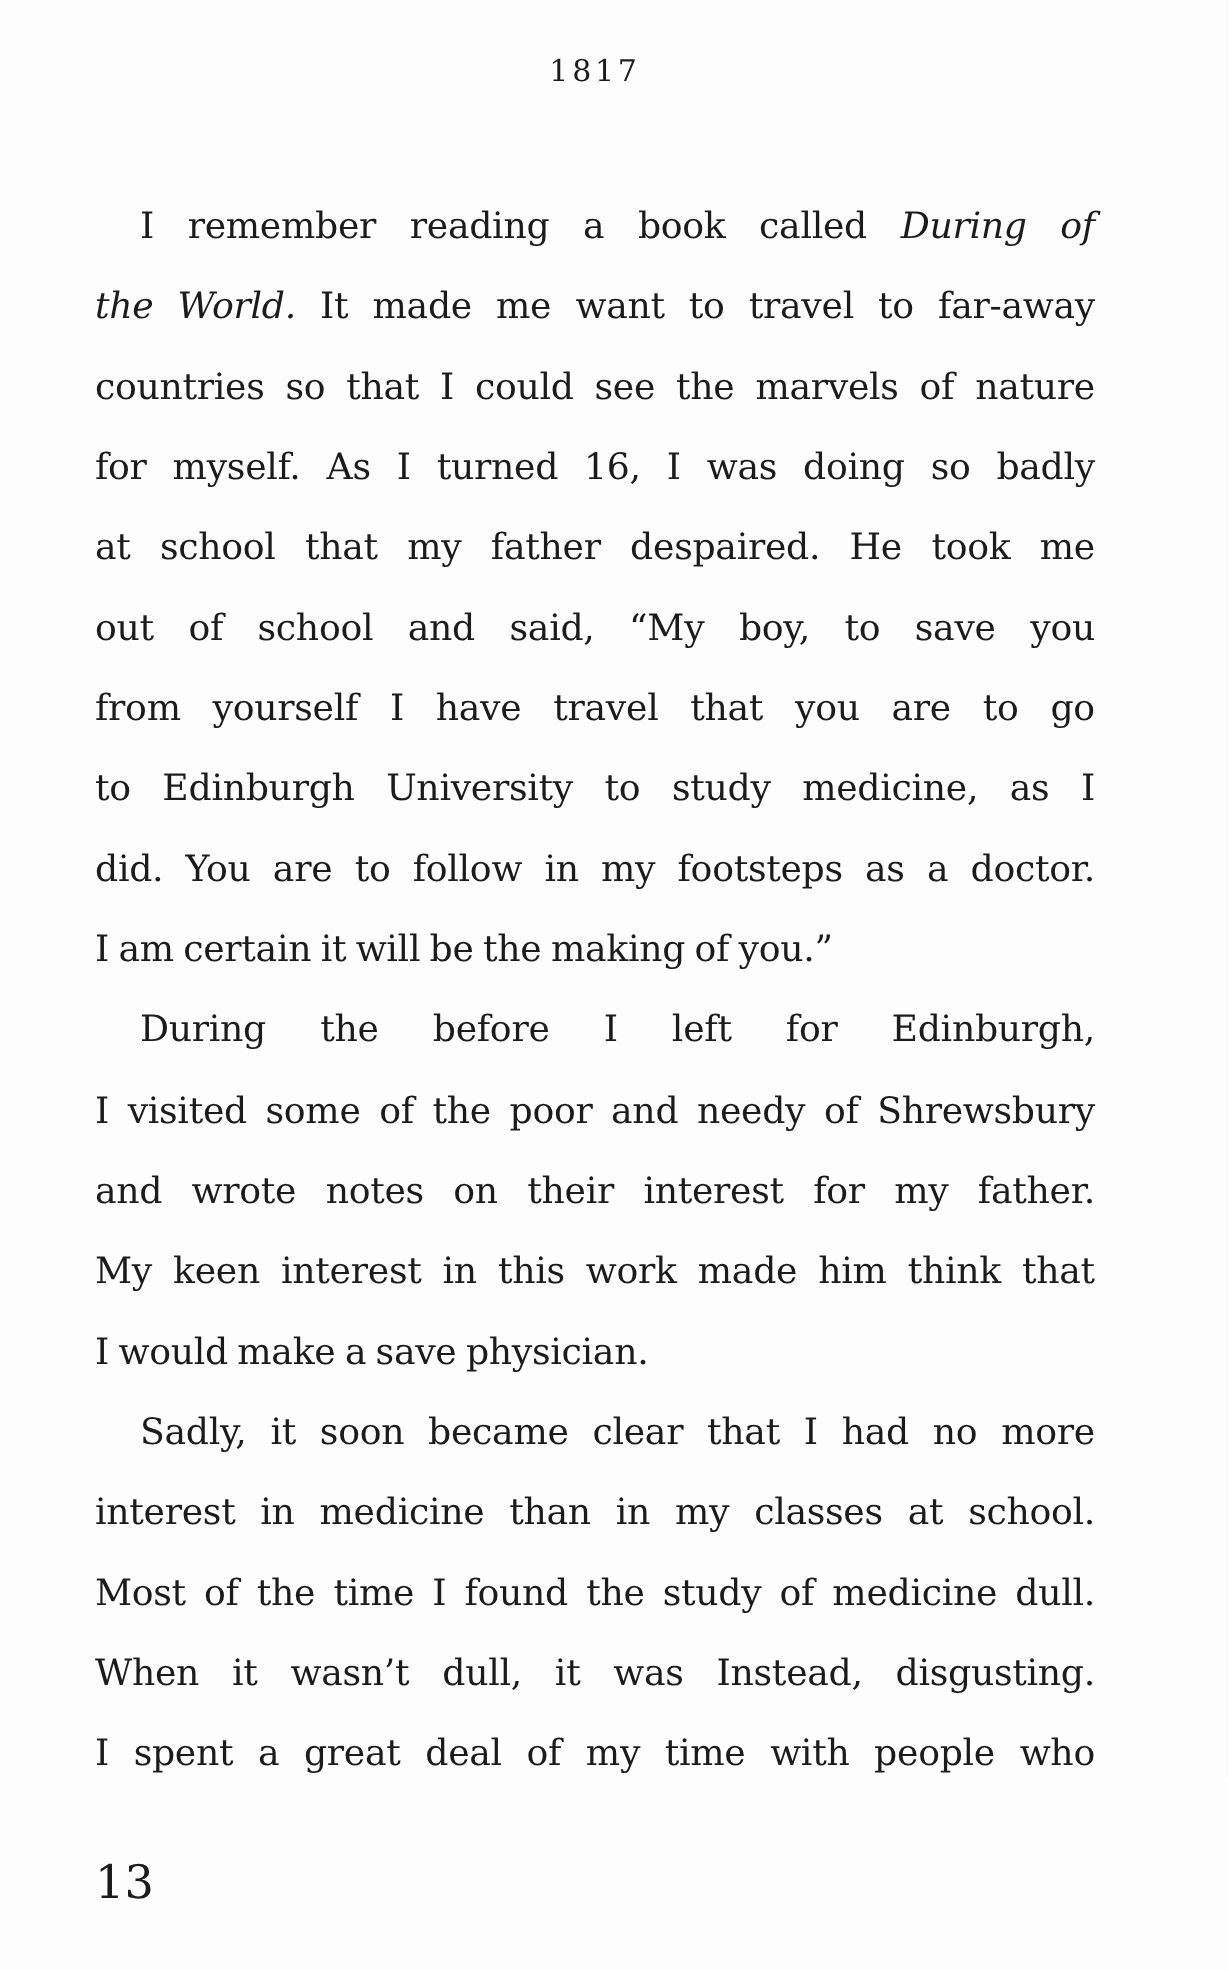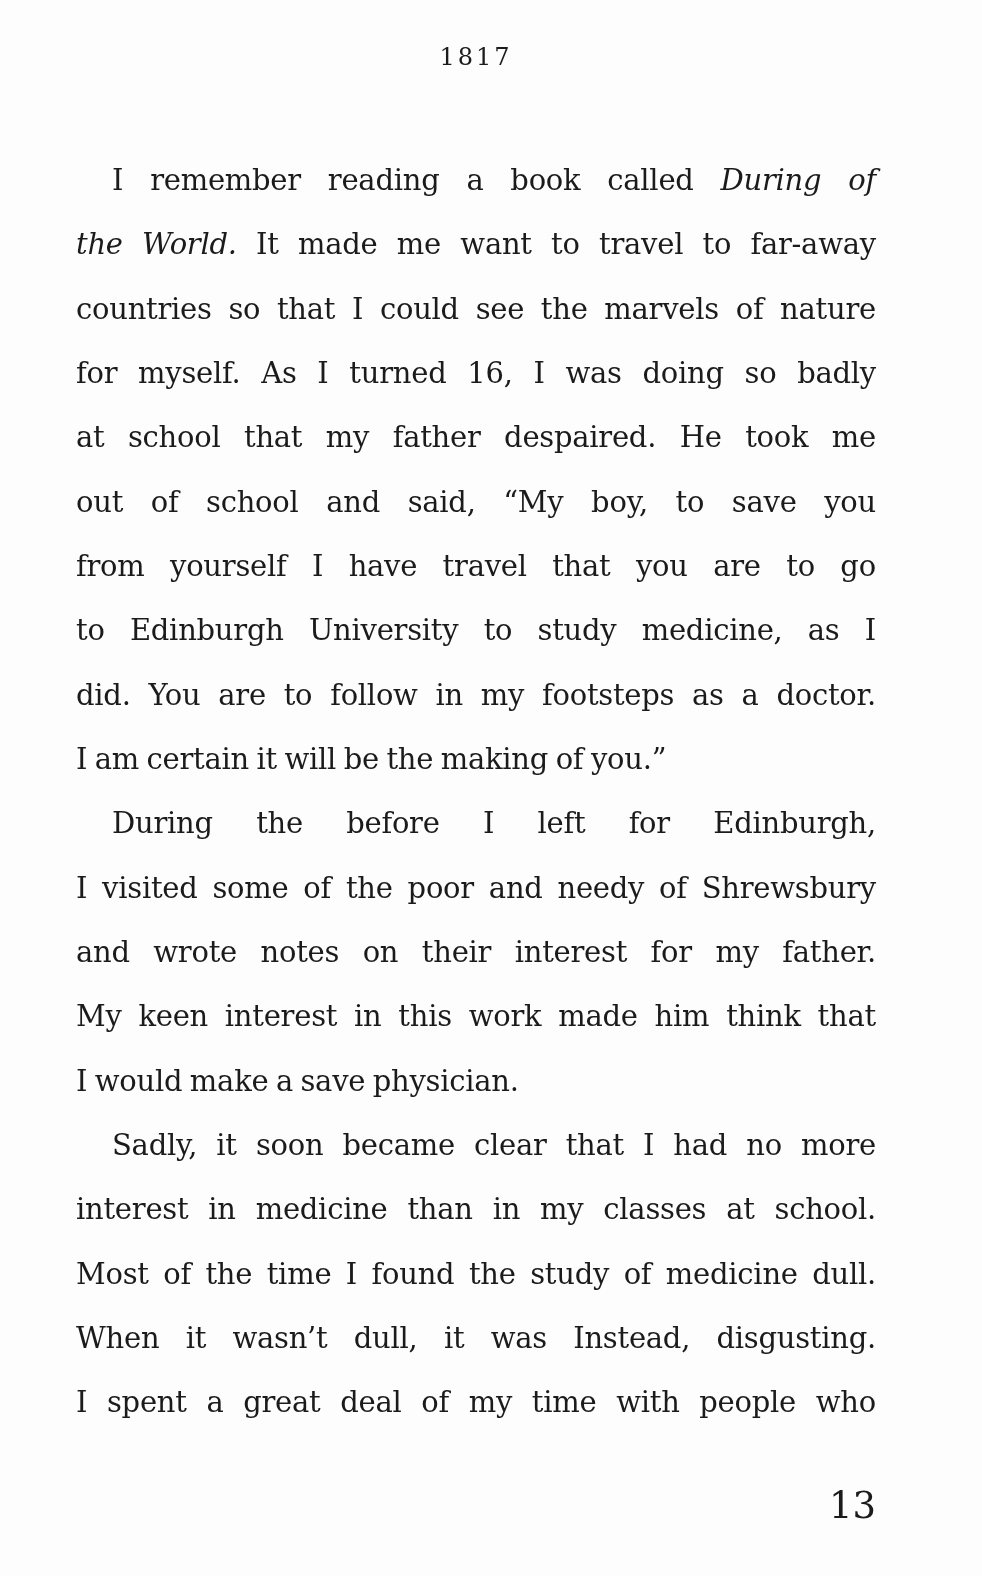--- a/index.html
+++ b/index.html
@@ -43,21 +43,21 @@
     column-gap:0.22em;
   }
   .line.justify{justify-content:space-between;}
   .line.ragged{justify-content:flex-start;column-gap:0.26em;}
   .line.indent{padding-left:36px;}
   .word{white-space:pre;}
   .word.italic{font-style:italic;}
   .page-number{
     position:absolute;
     top:1478px;left:76px;width:800px;
-    text-align:right;
+    text-align:left;
     font-size:37px;
     line-height:56px;
   }
 </style>
 </head>
 <body>
 
 <div class="page">
   <div class="running-head">1817</div>
 

